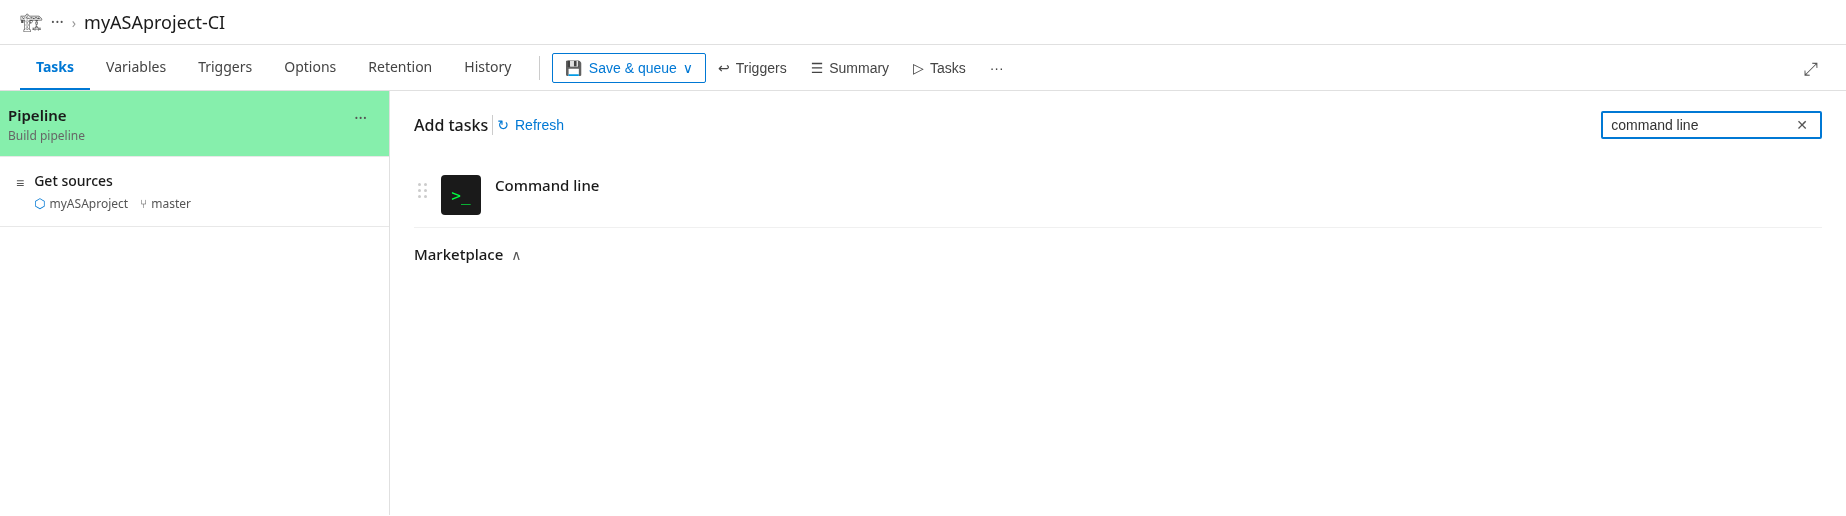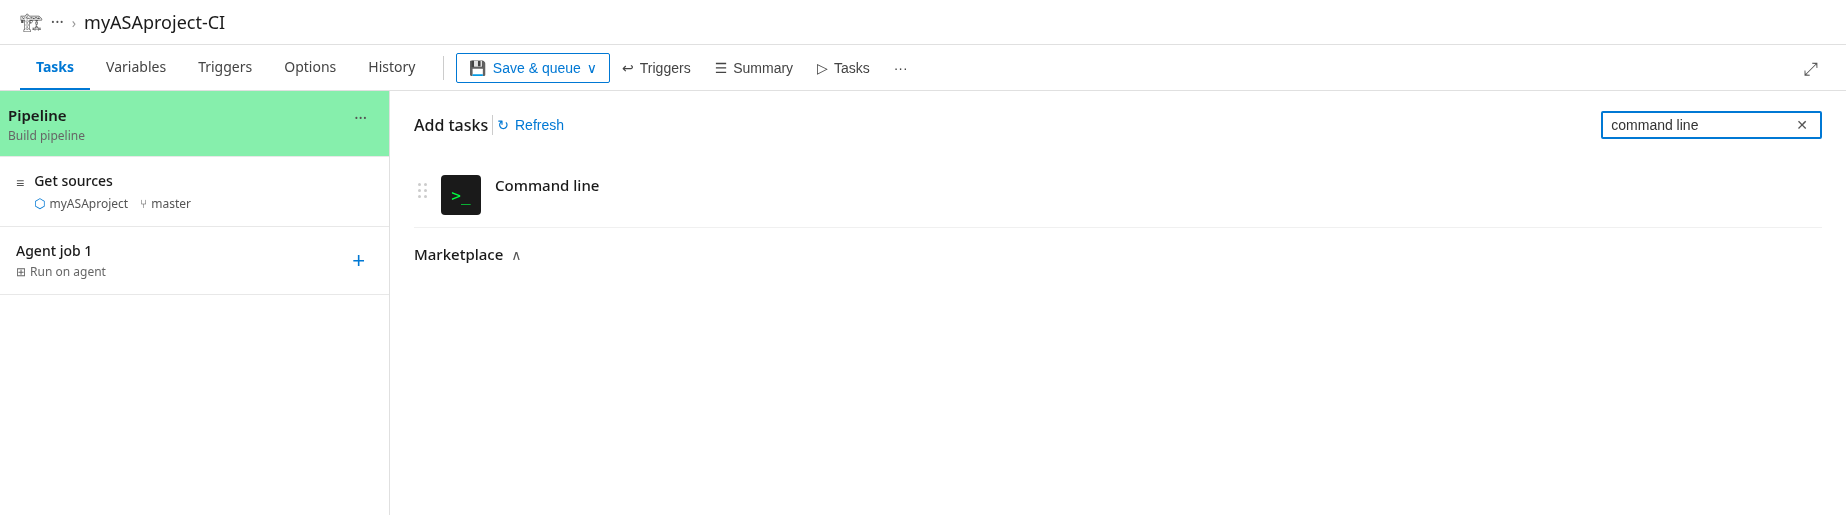--- a/index.html
+++ b/index.html
@@ -270,20 +270,21 @@
   <span class="top-bar-dots">···</span>
   <span class="top-bar-chevron">›</span>
   <span class="top-bar-title">myASAproject-CI</span>
 </div>
 
 <div class="nav-bar">
   <div class="nav-tab active">Tasks</div>
   <div class="nav-tab">Variables</div>
   <div class="nav-tab">Triggers</div>
   <div class="nav-tab">Options</div>
+  <div class="nav-tab">Retention</div>
   <div class="nav-tab">History</div>
 
   <div class="nav-divider"></div>
 
   <button class="nav-action-btn">
     <span>💾</span>
     <span>Save &amp; queue</span>
     <span>∨</span>
   </button>
 
@@ -333,30 +334,20 @@
             <span>myASAproject</span>
           </div>
           <div class="get-sources-meta-item">
             <span>⑂</span>
             <span>master</span>
           </div>
         </div>
       </div>
     </div>
 
-    <div class="agent-job-item">
-      <div class="agent-job-left">
-        <div class="agent-job-title">Agent job 1</div>
-        <div class="agent-job-sub">
-          <span>⊞</span>
-          <span>Run on agent</span>
-        </div>
-      </div>
-      <button class="add-btn">+</button>
-    </div>
 
   </div>
 
   <div class="right-panel">
 
     <div class="add-tasks-header">
       <span class="add-tasks-title">Add tasks</span>
       <div class="add-tasks-divider"></div>
       <button class="refresh-btn">
         <span style="display:inline-block; transform: rotate(0deg);">↻</span>

